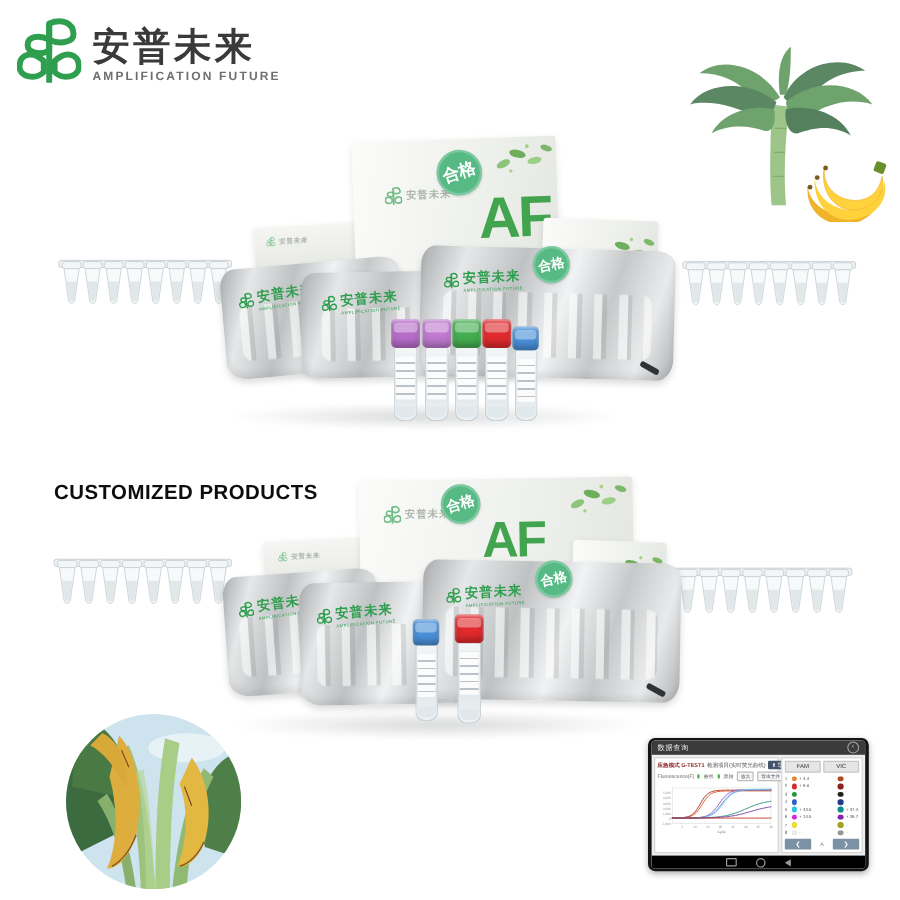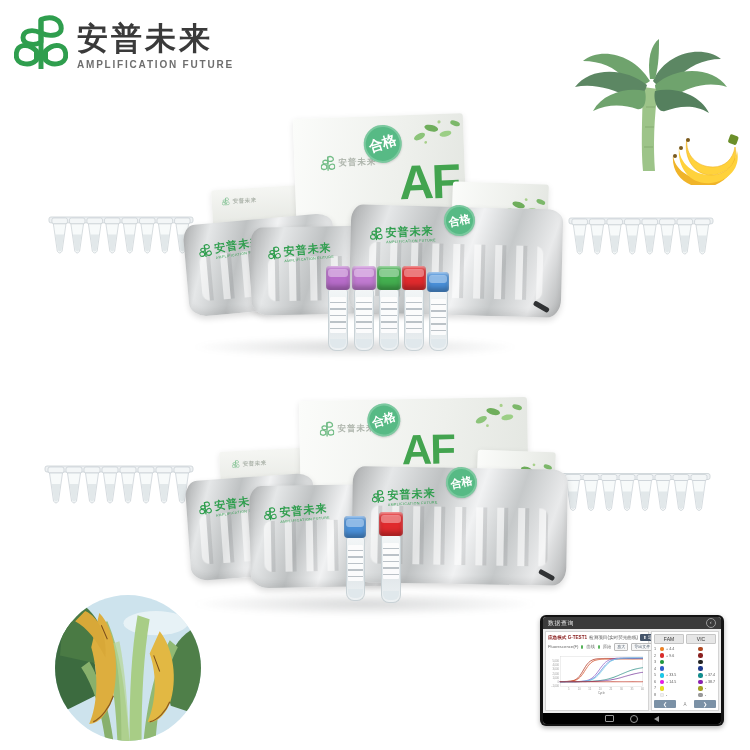--- a/index.html
+++ b/index.html
@@ -259,20 +259,21 @@
         </div>
       </div>
     <div class="tube" style="left:427px;top:272px;width:22px">
       <div class="cap" style="height: 20px; background: rgb(74, 144, 217);"></div>
       <div class="body" style="width:17px;height:58px">
           <div class="lbl"></div>
         </div>
       </div>
   </div>
 
+  <div class="heading">CUSTOMIZED PRODUCTS</div>
 
   <div class="abs" style="inset:0">
     <div class="soft-shadow" style="left:190px;top:592px;width:350px;height:24px"></div>
 
     <div class="box box-flat" style="left:220px;top:448px;width:152px;height:42px;transform:rotate(-3deg)">
       <div class="box-logo tiny" style="left:12px;top:8px">
         <svg width="8" height="10" viewBox="0 0 24 30" style="opacity:.55">
             <use href="#sprout"></use>
           </svg>
         <span class="cn">安普未来</span>

